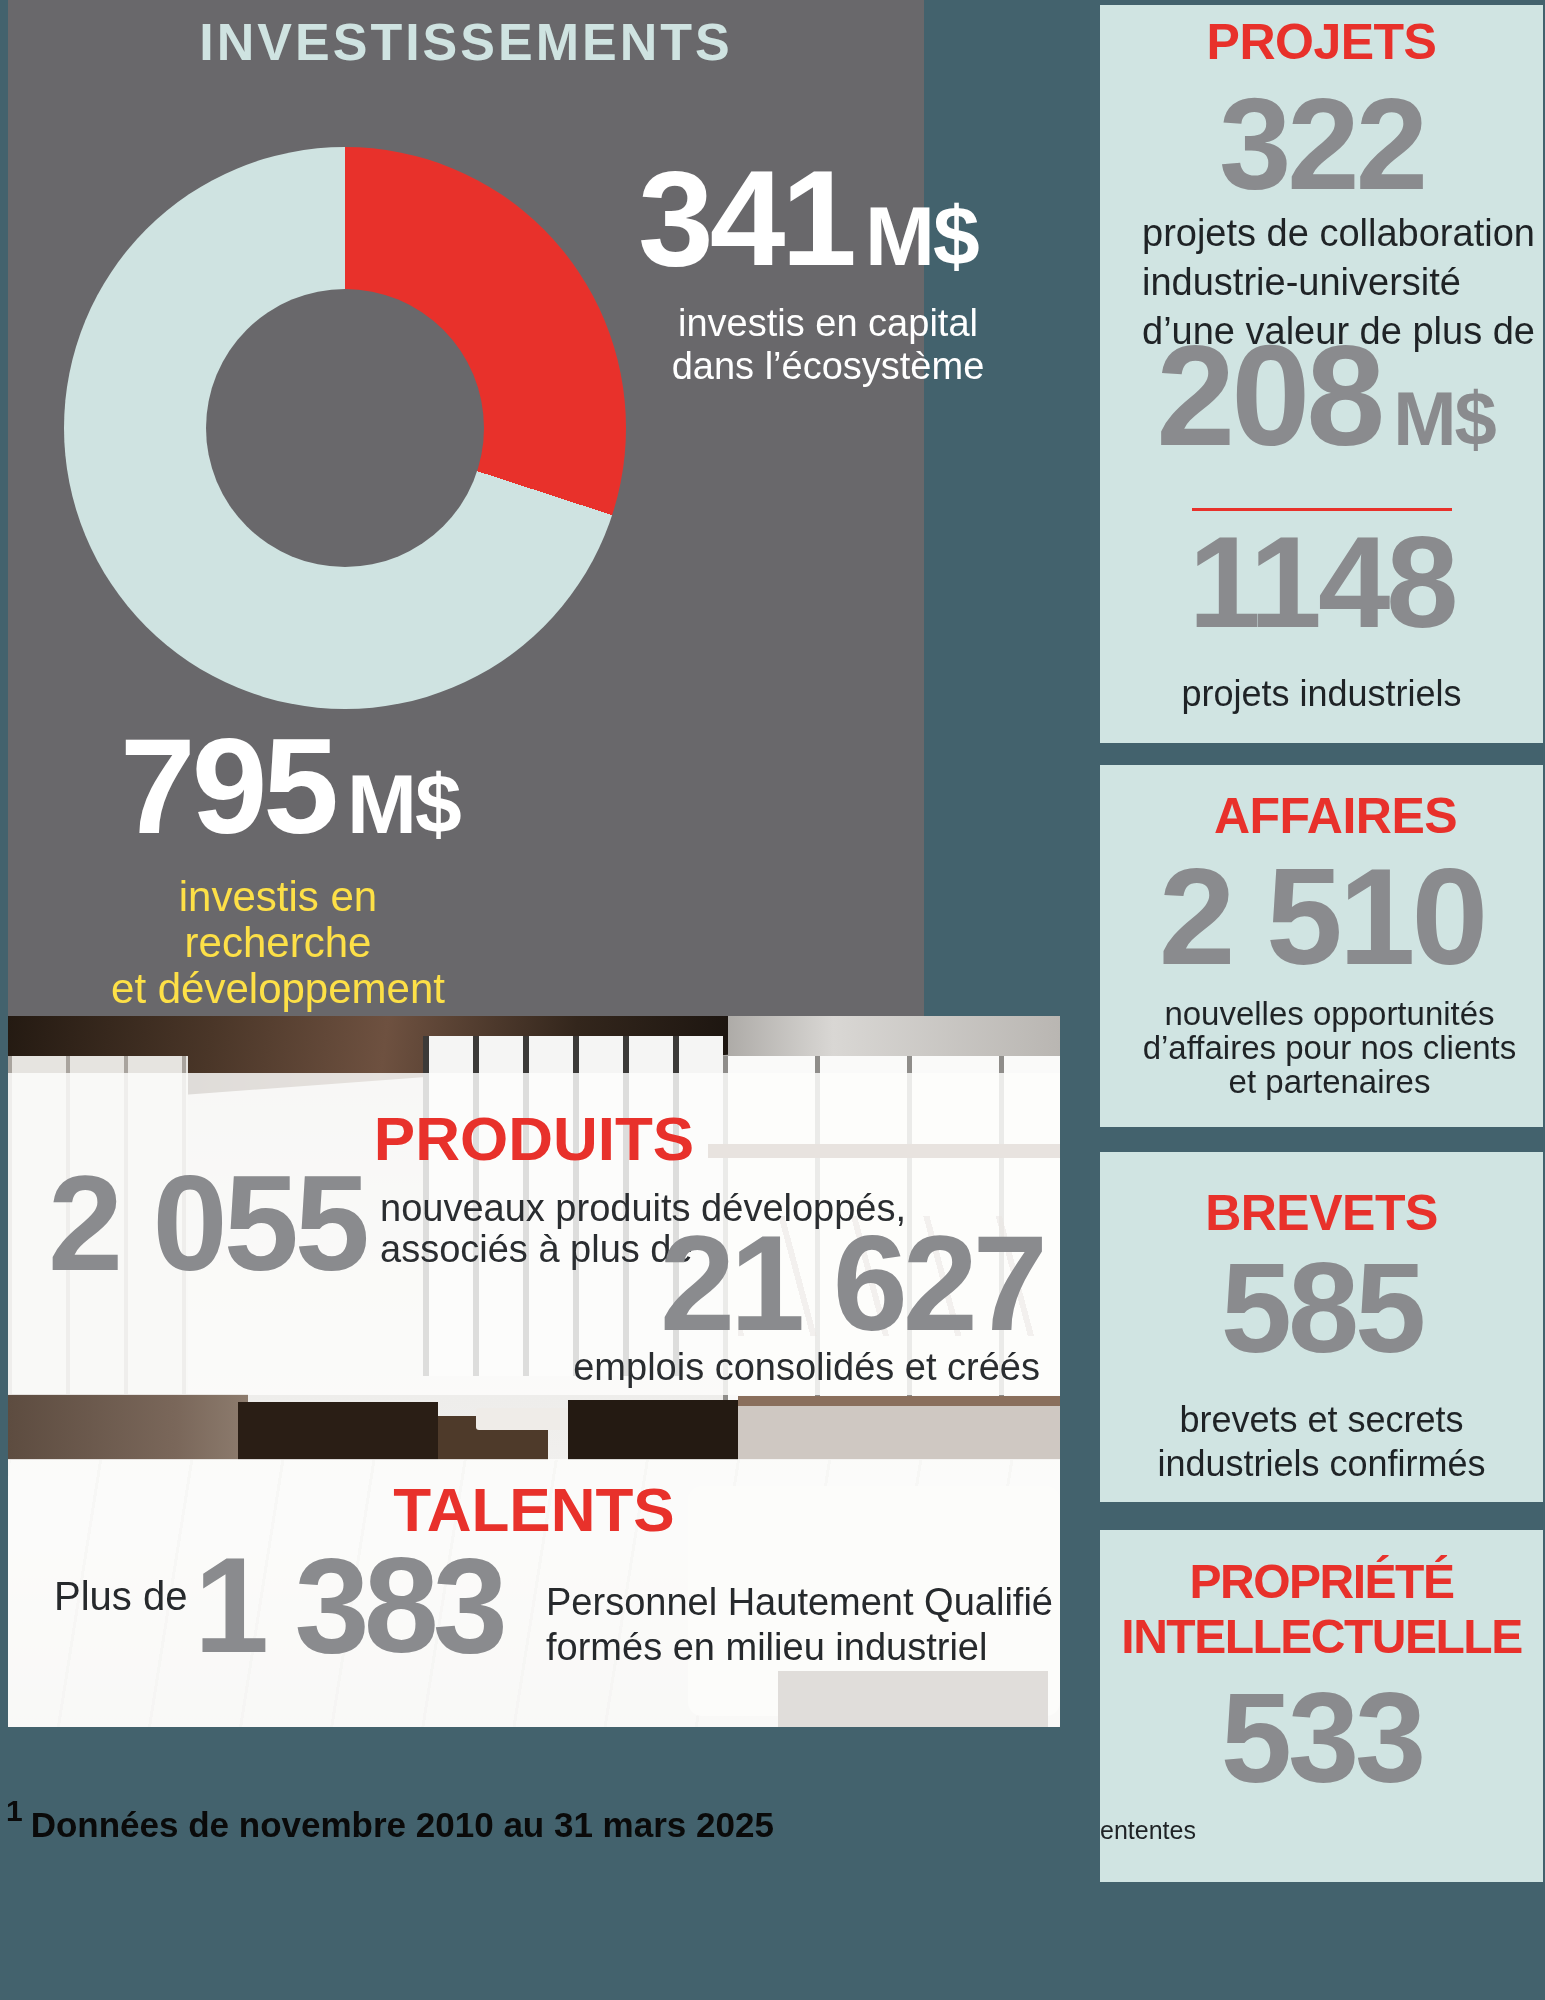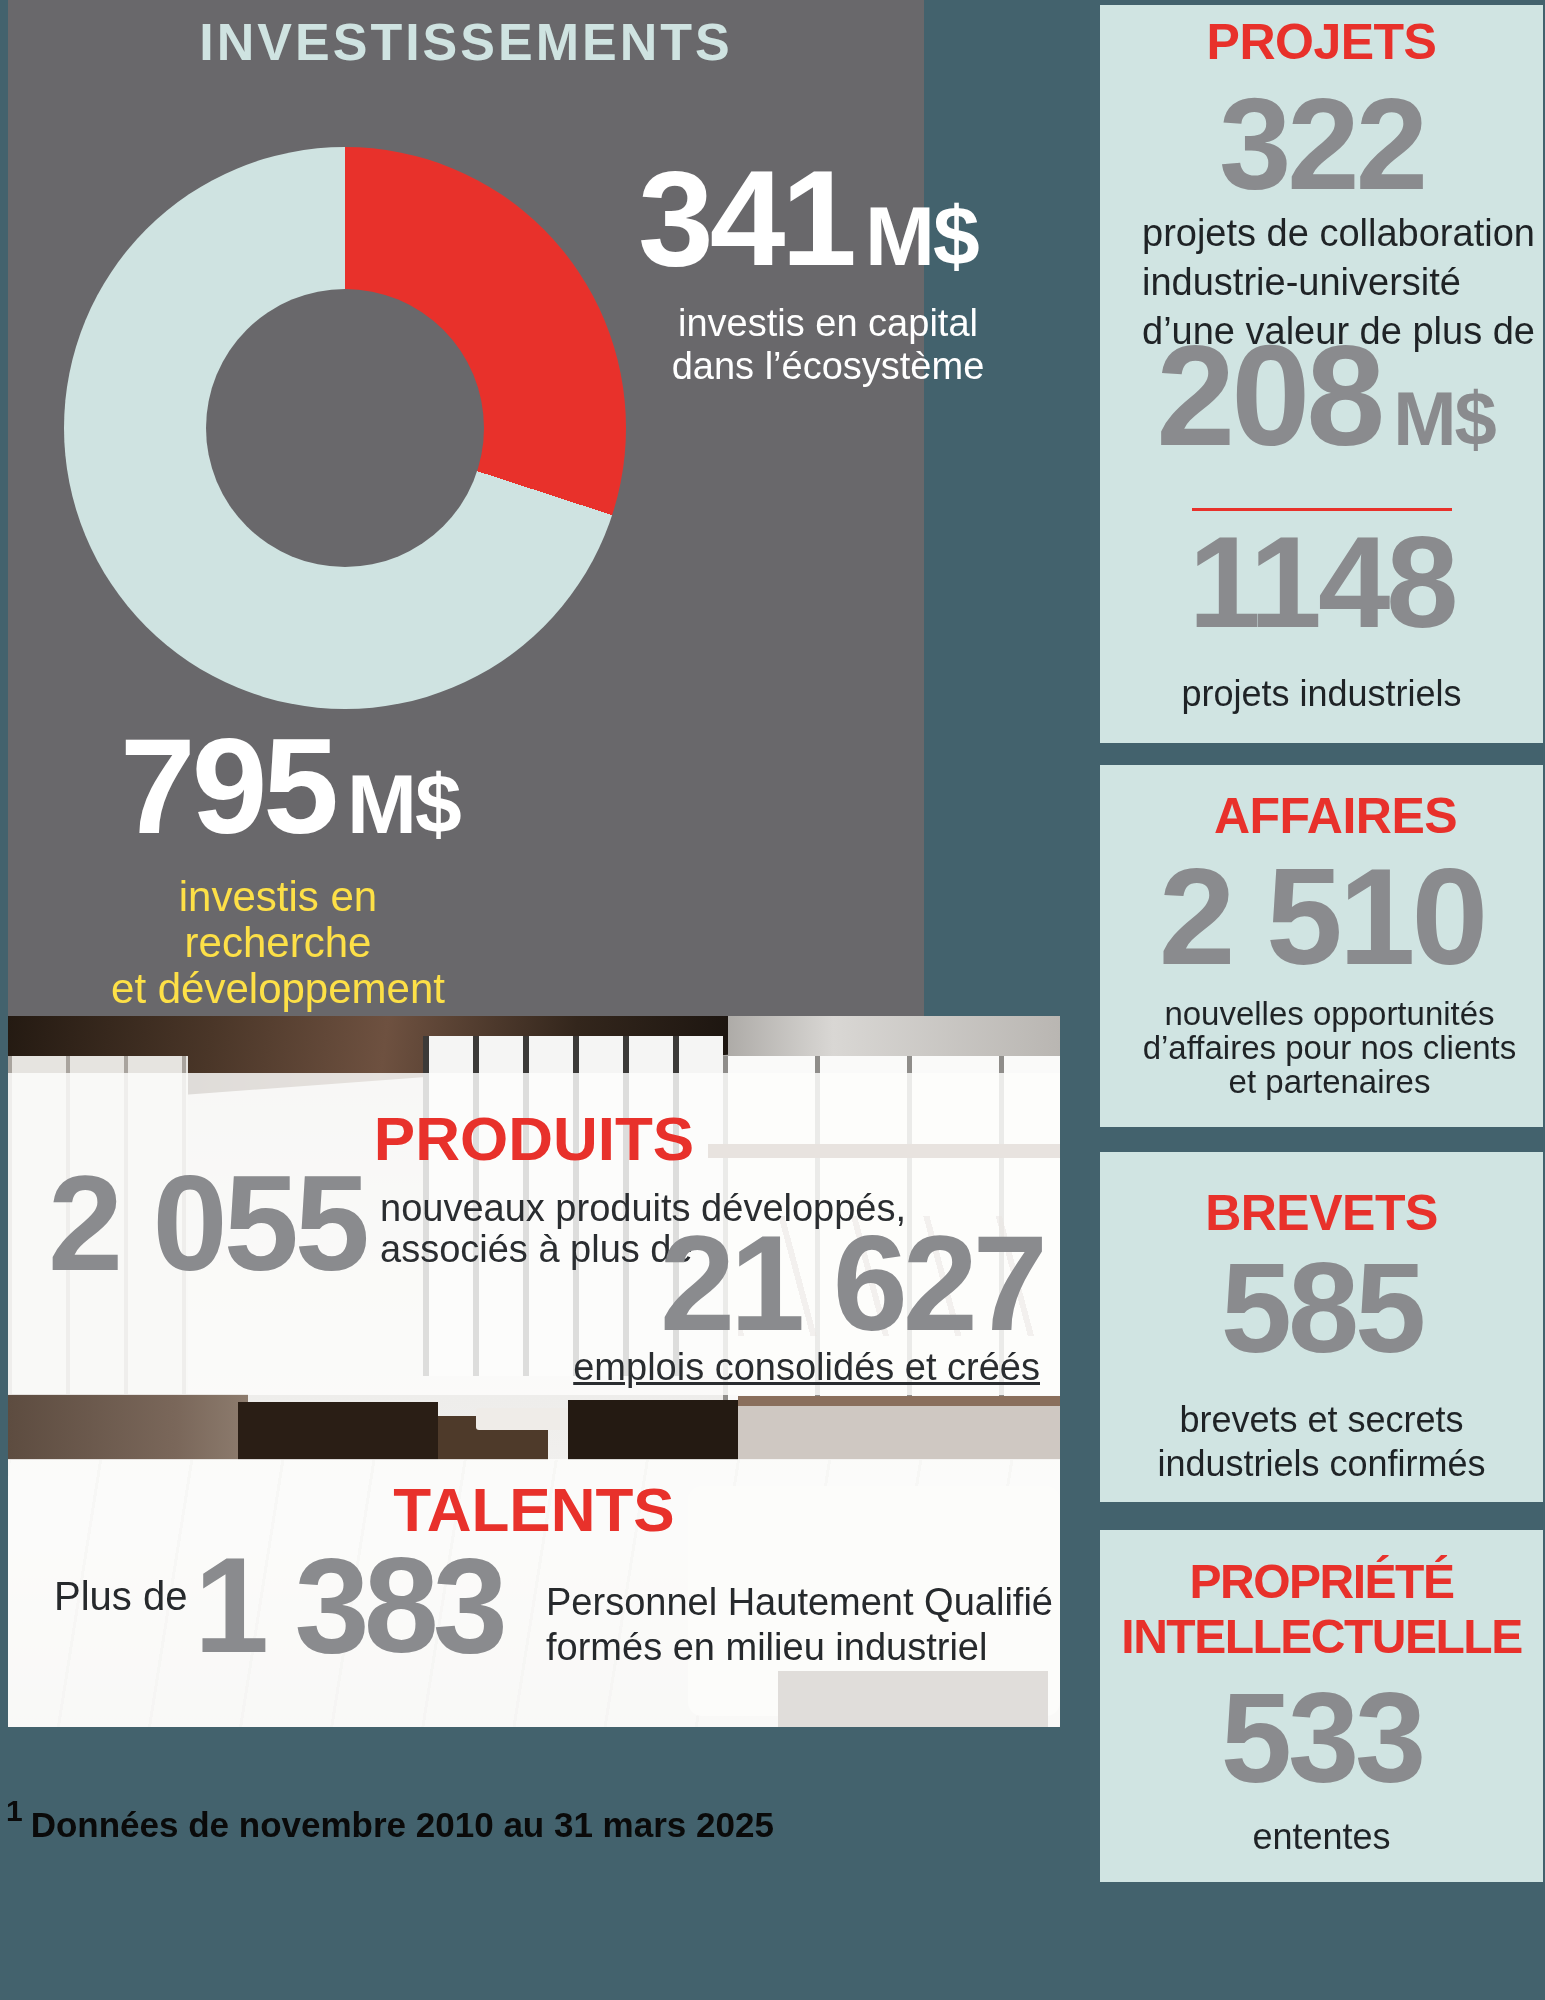--- a/index.html
+++ b/index.html
@@ -58,21 +58,21 @@
   .ov1{top:57px;height:322px;}
   .ov2{top:443px;height:268px;}
 
   .sec-title{left:0;right:0;text-align:center;font-size:62px;font-weight:bold;
              color:#e8312b;line-height:1;letter-spacing:0px;}
   .p-title{top:92px;}
   .big-gray{color:#8a8b8e;font-weight:bold;line-height:1;letter-spacing:-4px;font-size:135px;white-space:nowrap;}
   .p-num1{left:40px;top:140px;}
   .p-desc1{left:372px;top:172px;font-size:38px;line-height:41px;color:#2a2d30;white-space:nowrap;}
   .p-num2{left:652px;top:200px;letter-spacing:-5px;}
-  .p-desc2{right:20px;top:330px;font-size:38px;color:#2a2d30;text-align:right;white-space:nowrap;text-decoration:underline;}
+  .p-desc2{right:20px;top:330px;font-size:38px;color:#2a2d30;text-align:right;white-space:nowrap;}
 
   .t-title{top:463px;}
   .t-prefix{left:46px;top:558px;font-size:40px;color:#26292c;}
   .t-num{left:186px;top:522px;letter-spacing:-6px;}
   .t-desc{left:538px;top:564px;font-size:38px;line-height:45px;color:#26292c;white-space:nowrap;}
 
   
   .footnote{left:6px;top:1794px;color:#0a0a0a;font-size:35px;font-weight:bold;white-space:nowrap;}
   .footnote .sup{font-size:30px;vertical-align:16px;margin-right:8px;}
 
@@ -97,21 +97,21 @@
   .ca-title{top:26px;padding-left:28px;}
   .ca-num{top:82px;font-size:138px;}
   .ca-desc{left:0;right:0;top:232px;text-align:center;font-size:33px;line-height:34px;padding-left:16px;}
   #card-brevets{top:1152px;height:350px;}
   .cb-title{top:36px;}
   .cb-num{top:92px;font-size:128px;}
   .cb-desc{left:0;right:0;top:246px;text-align:center;font-size:36px;line-height:44px;}
   #card-propriete{top:1530px;height:352px;}
   .ci-title{top:24px;font-size:48px;line-height:55px;letter-spacing:-1.5px;}
   .ci-num{top:144px;font-size:128px;}
-  .ci-desc{left:0;right:0;top:286px;text-align:center;font-size:36px;}
+  .ci-desc{left:0;right:0;top:286px;font-size:25px;}
 </style>
 </head>
 <body>
 
 <div class="page">
 
   <div class="abs panel">
     <div class="abs panel-title">INVESTISSEMENTS</div>
 
     <div class="abs donut">

